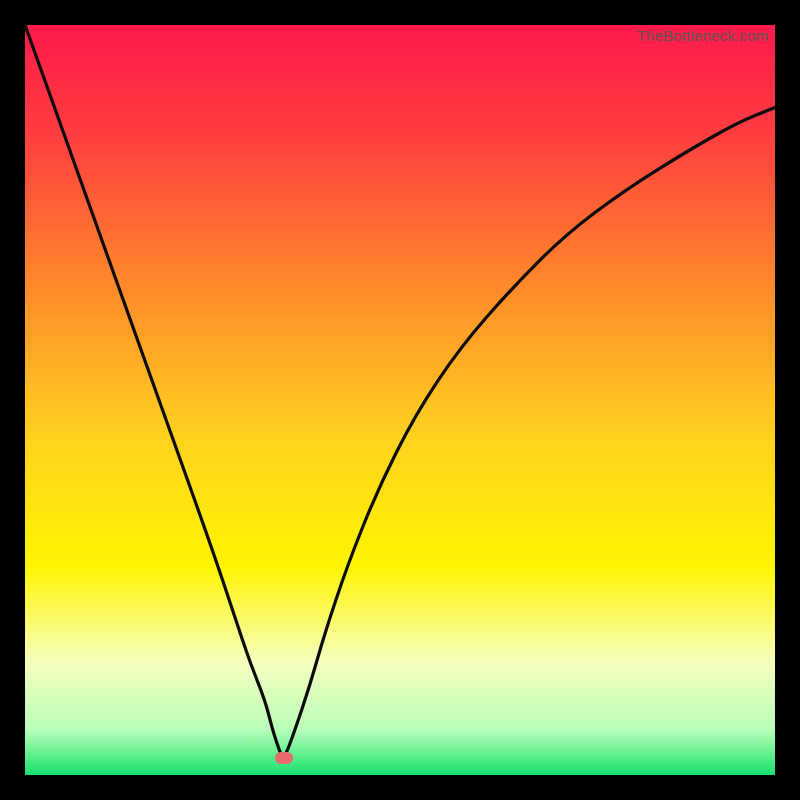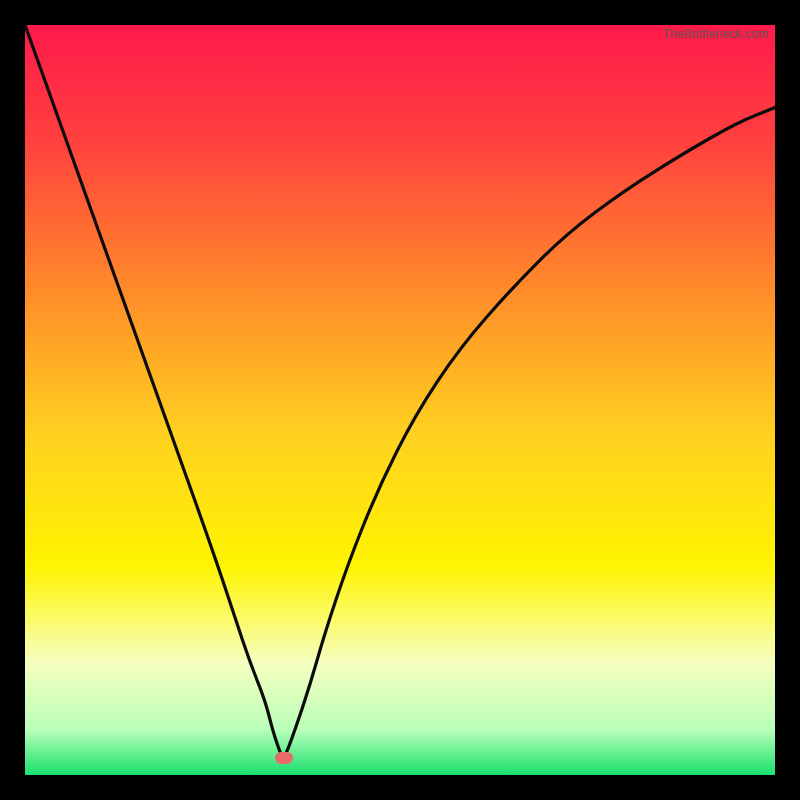--- a/index.html
+++ b/index.html
@@ -25,21 +25,21 @@
     top: 0;
     width: 750px;
     height: 750px;
     
   }
   .watermark {
     position: absolute;
     top: 2px;
     right: 6px;
     color: #555;
-    font-size: 12px;
+    font-size: 15px;
     font-weight: 500;
     letter-spacing: 0.2px;
     z-index: 5;
   }
   svg.curve {
     position: absolute;
     left: 0;
     top: 0;
     width: 750px;
     height: 750px;

